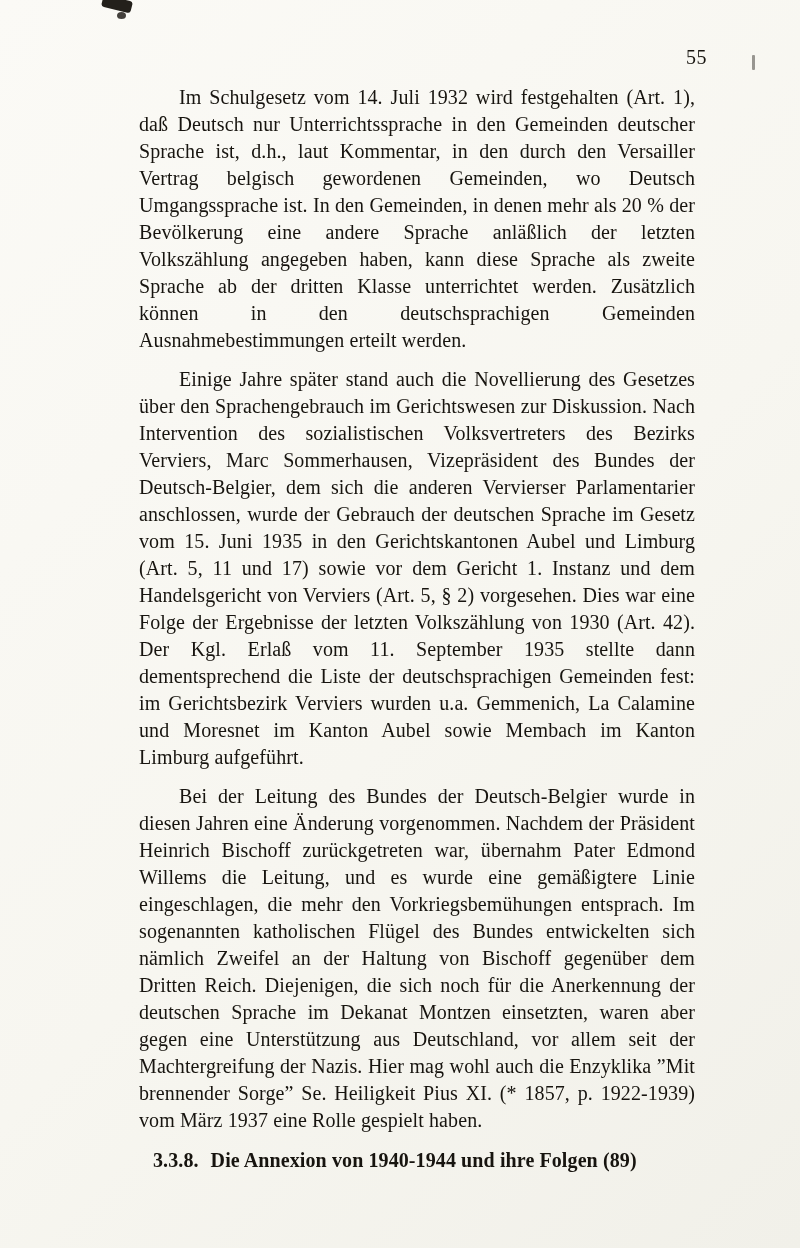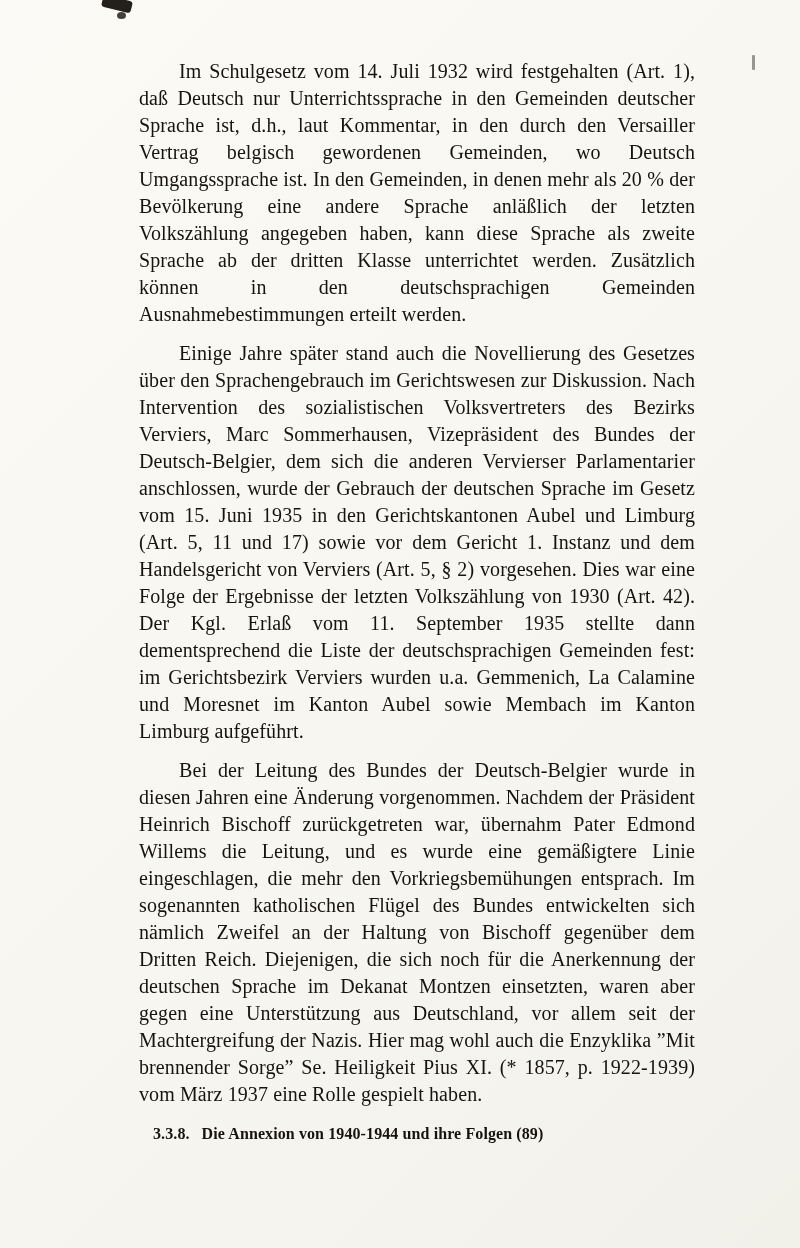--- a/index.html
+++ b/index.html
@@ -34,21 +34,21 @@
     font-size: 20px;
     line-height: 27px;
     text-align: justify;
     text-indent: 40px;
     letter-spacing: 0.1px;
     hyphens: auto;
     -webkit-hyphens: auto;
   }
   .heading {
     margin: 10px 0 0 0;
-    font-size: 16px;
+    font-size: 20px;
     line-height: 28px;
     font-weight: bold;
     text-indent: 26px;
     letter-spacing: 0.1px;
   }
   .heading .h-num {
     margin-right: 12px;
   }
   .artifact {
     position: absolute;
@@ -81,20 +81,21 @@
 </style>
 </head>
 <body>
 
 <div class="page">
 
   <div class="artifact a1"></div>
   <div class="artifact a2"></div>
   <div class="artifact a3"></div>
 
+  <div class="page-number">55</div>
 
   <div class="body-text">
 
     <p>Im Schulgesetz vom 14. Juli 1932 wird festgehalten (Art. 1), daß Deutsch nur Unterrichtssprache in den Gemeinden deutscher Sprache ist, d.h., laut Kommentar, in den durch den Versailler Vertrag belgisch gewordenen Gemeinden, wo Deutsch Umgangssprache ist. In den Gemeinden, in denen mehr als 20 % der Bevölkerung eine andere Sprache anläßlich der letzten Volkszählung angegeben haben, kann diese Sprache als zweite Sprache ab der dritten Klasse unterrichtet werden. Zusätzlich können in den deutschsprachigen Gemeinden Ausnahmebestimmungen erteilt werden.</p>
 
     <p>Einige Jahre später stand auch die Novellierung des Gesetzes über den Sprachengebrauch im Gerichtswesen zur Diskussion. Nach Intervention des sozialistischen Volksvertreters des Bezirks Verviers, Marc Sommerhausen, Vizepräsident des Bundes der Deutsch-Belgier, dem sich die anderen Vervierser Parlamentarier anschlossen, wurde der Gebrauch der deutschen Sprache im Gesetz vom 15. Juni 1935 in den Gerichtskantonen Aubel und Limburg (Art. 5, 11 und 17) sowie vor dem Gericht 1. Instanz und dem Handelsgericht von Verviers (Art. 5, § 2) vorgesehen. Dies war eine Folge der Ergebnisse der letzten Volkszählung von 1930 (Art. 42). Der Kgl. Erlaß vom 11. September 1935 stellte dann dementsprechend die Liste der deutschsprachigen Gemeinden fest: im Gerichtsbezirk Verviers wurden u.a. Gemmenich, La Calamine und Moresnet im Kanton Aubel sowie Membach im Kanton Limburg aufgeführt.</p>
 
     <p>Bei der Leitung des Bundes der Deutsch-Belgier wurde in diesen Jahren eine Änderung vorgenommen. Nachdem der Präsident Heinrich Bischoff zurückgetreten war, übernahm Pater Edmond Willems die Leitung, und es wurde eine gemäßigtere Linie eingeschlagen, die mehr den Vorkriegsbemühungen entsprach. Im sogenannten katholischen Flügel des Bundes entwickelten sich nämlich Zweifel an der Haltung von Bischoff gegenüber dem Dritten Reich. Diejenigen, die sich noch für die Anerkennung der deutschen Sprache im Dekanat Montzen einsetzten, waren aber gegen eine Unterstützung aus Deutschland, vor allem seit der Machtergreifung der Nazis. Hier mag wohl auch die Enzyklika ”Mit brennender Sorge” Se. Heiligkeit Pius XI. (* 1857, p. 1922-1939) vom März 1937 eine Rolle gespielt haben.</p>
 
     <h3 class="heading">

